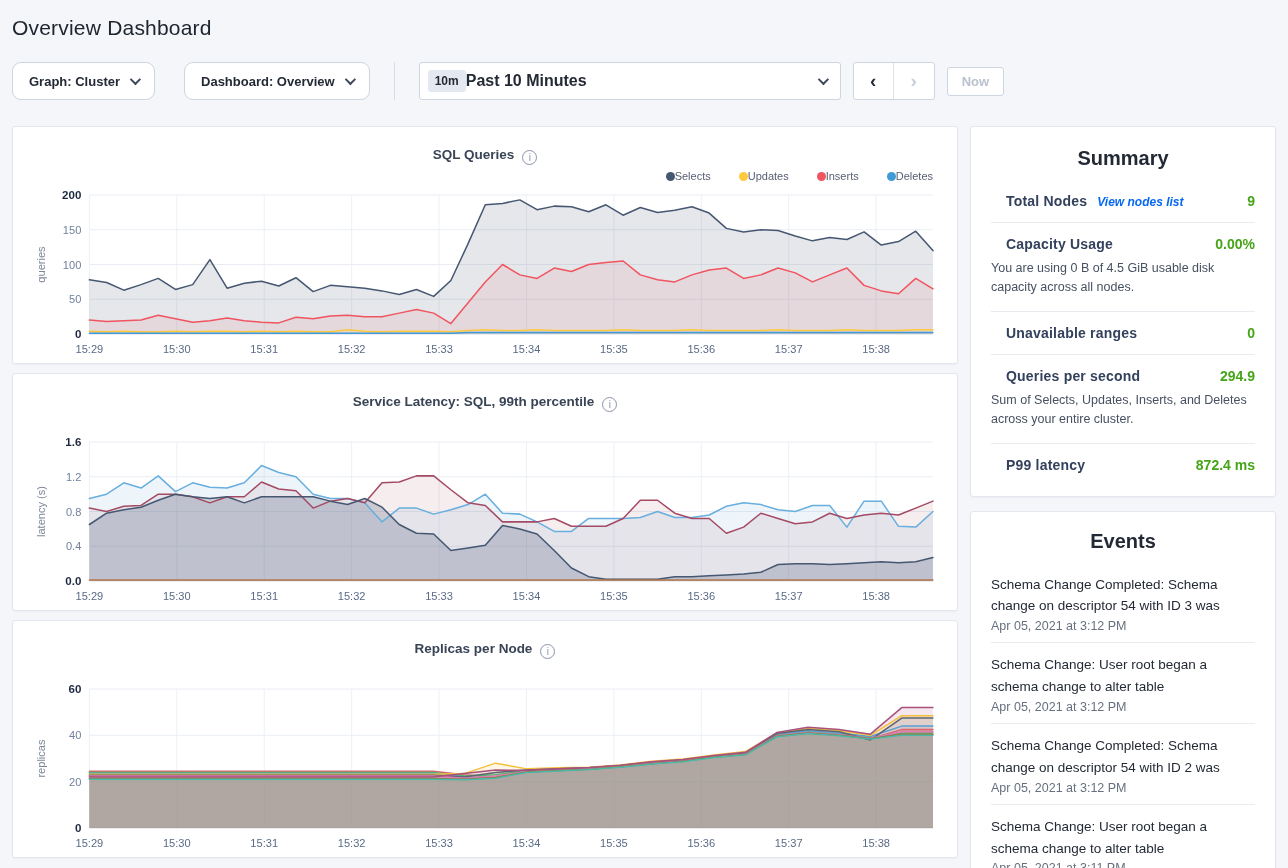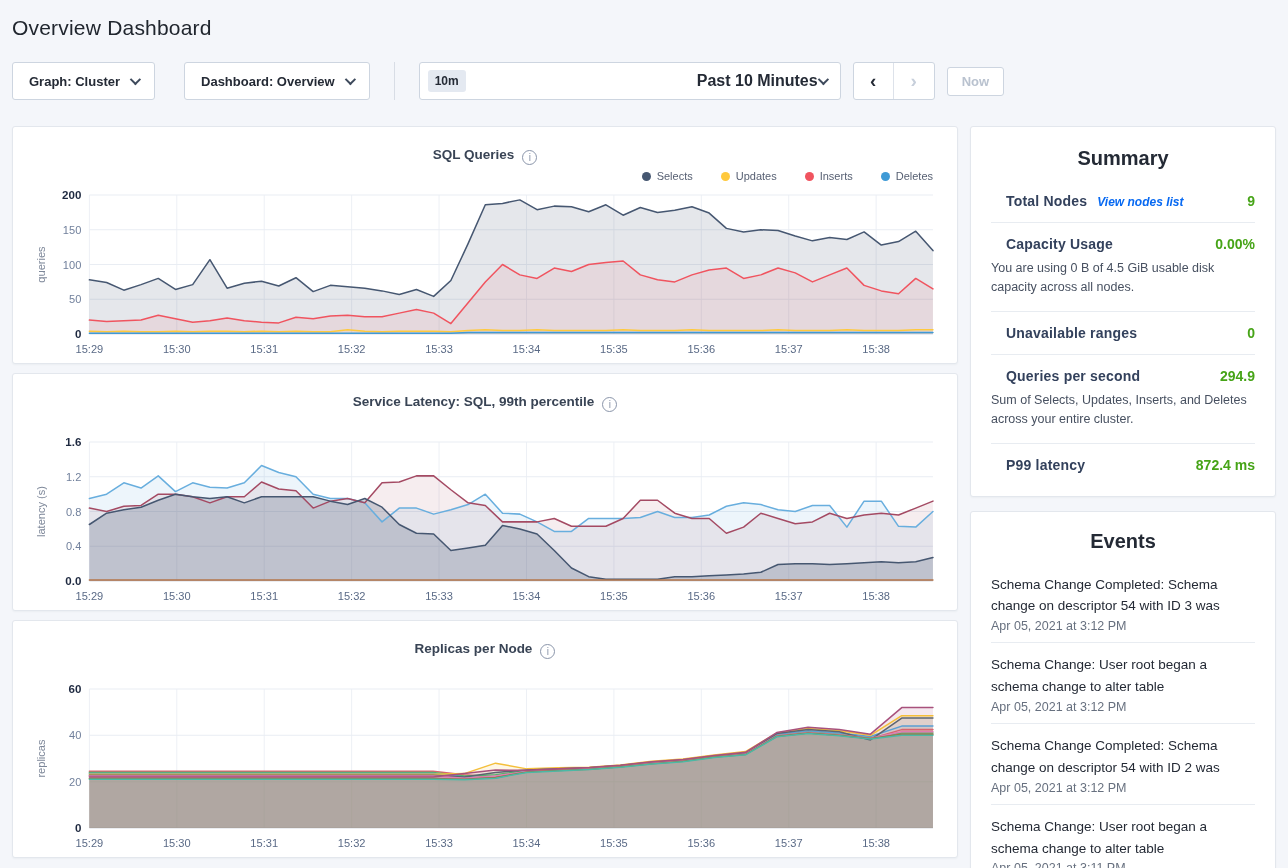--- a/index.html
+++ b/index.html
@@ -5,29 +5,29 @@
   * { margin:0; padding:0; box-sizing:border-box; }
   html,body { width:1288px; height:868px; overflow:hidden; }
   body { background:#f4f6fa; font-family:"Liberation Sans", sans-serif; color:#242a35; }
   .page { padding:12px 12px 0 12px; }
 
   
   .page-title { font-size:21px; font-weight:500; color:#20262e; margin:4px 0 22px 0; letter-spacing:.2px; }
 
   
   .controls { display:flex; align-items:center; }
-  .dd-btn { height:38px; background:#fff; border:1px solid #cdd5e0; border-radius:3px;
+  .dd-btn { height:38px; background:#fff; border:1px solid #cdd5e0; border-radius:9px;
             display:flex; align-items:center; justify-content:center; gap:10px;
             padding:0 16px; font-size:13px; font-weight:700; color:#242a35; cursor:pointer; }
   .dd-btn + .dd-btn { margin-left:29px;padding-left:16px; }
   .chev-down { width:8px; height:8px; border-right:2px solid #3e4a5c; border-bottom:2px solid #3e4a5c;
                transform:rotate(45deg) translateY(-2px); display:inline-block; }
   .ctrl-divider { width:1px; height:38px; background:#d8dde5; margin:0 24px; }
   .time-widget { height:38px; width:422px; background:#fff; border:1px solid #cdd5e0; border-radius:3px;
-                 display:flex; align-items:center; padding:0 14px 0 8px; cursor:pointer;text-align:right; }
+                 display:flex; align-items:center; padding:0 14px 0 8px; cursor:pointer; }
   .time-badge { background:#e4e9f1; border-radius:3px; font-size:12px; font-weight:700;
                 padding:4px 7px; color:#242a35; }
   .time-label { font-size:16px; font-weight:700; flex:1; }
   .nav-group { display:flex; margin-left:12px; border:1px solid #cdd5e0; border-radius:3px; background:#fff; height:38px; }
   .nav-btn { width:40px; display:flex; align-items:center; justify-content:center; font-size:19px;
              font-weight:700; cursor:pointer; }
   .nav-btn.prev { color:#242a35; border-right:1px solid #dde2ea; }
   .nav-btn.next { color:#c7cfdb; cursor:default; }
   .now-btn { height:29px; margin-left:12px; background:#fff; border:1px solid #cdd5e0; border-radius:3px;
              padding:0 14px; font-size:13px; font-weight:700; color:#b9c2cf; display:flex; align-items:center; }
@@ -39,21 +39,21 @@
 
   .card { background:#fff; border:1px solid #e3e7ed; border-radius:3px; box-shadow:0 1px 2px rgba(30,40,60,.04); }
 
   .chart-card { padding:20px 18px 4px 18px; height:238px; }
   .chart-title-row { text-align:center; font-size:13.5px; font-weight:700; color:#394455; position:relative; }
   .info-icon { display:inline-block; width:15px; height:15px; border:1px solid #8a95aa; border-radius:50%;
                font-size:10px; line-height:13px; font-weight:400; color:#8a95aa; text-align:center;
                vertical-align:-2px; margin-left:8px; font-style:normal; cursor:pointer; }
   .legend-row { height:18px; display:flex; justify-content:flex-end; align-items:center; gap:28px;
                 font-size:11px; color:#565f72; padding-right:6px; margin-top:2px; }
-  .legend-item { display:flex; align-items:center; gap:6px;text-align:right; }
+  .legend-item { display:flex; align-items:center; gap:0;text-align:right; }
   .legend-dot { width:9px; height:9px; border-radius:50%; display:inline-block; }
   .chart-svg-wrap { margin-top:2px; }
   .chart-svg-wrap svg { display:block; width:100%; }
 
   
   .summary-card { padding:16px 20px 10px 20px; }
   .panel-title { text-align:center; font-size:20px; font-weight:700; color:#242a35; padding:4px 0 10px 0; }
   .srow { padding:13px 0; border-bottom:1px solid #e8ecf1; }
   .srow:last-child { border-bottom:none; }
   .srow-top { display:flex; align-items:baseline;margin-left:15px; }

